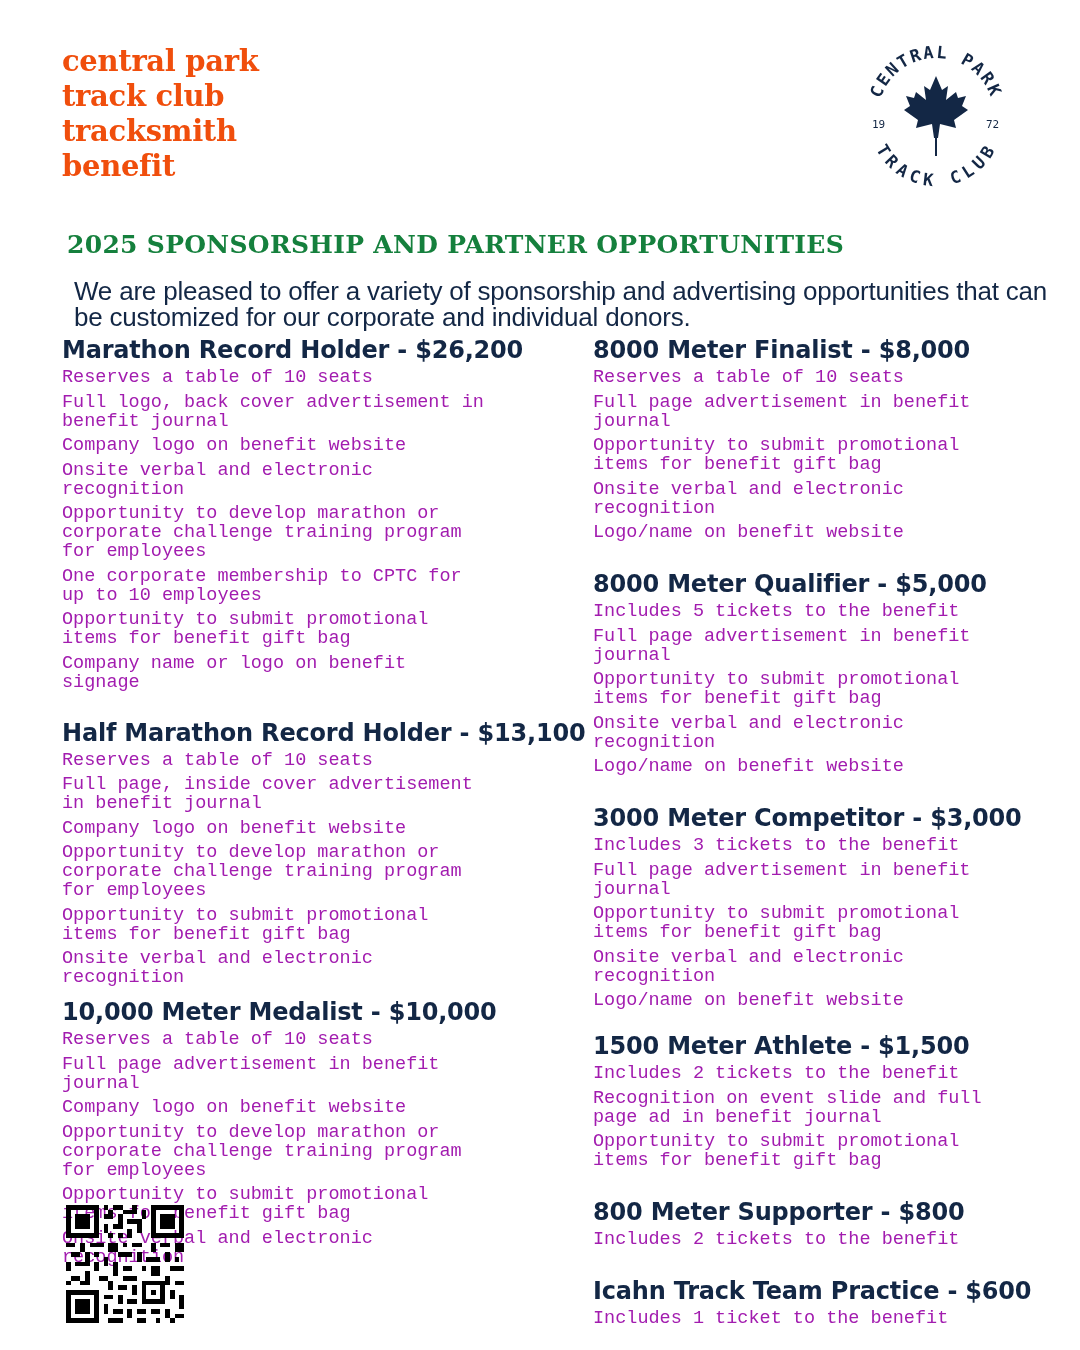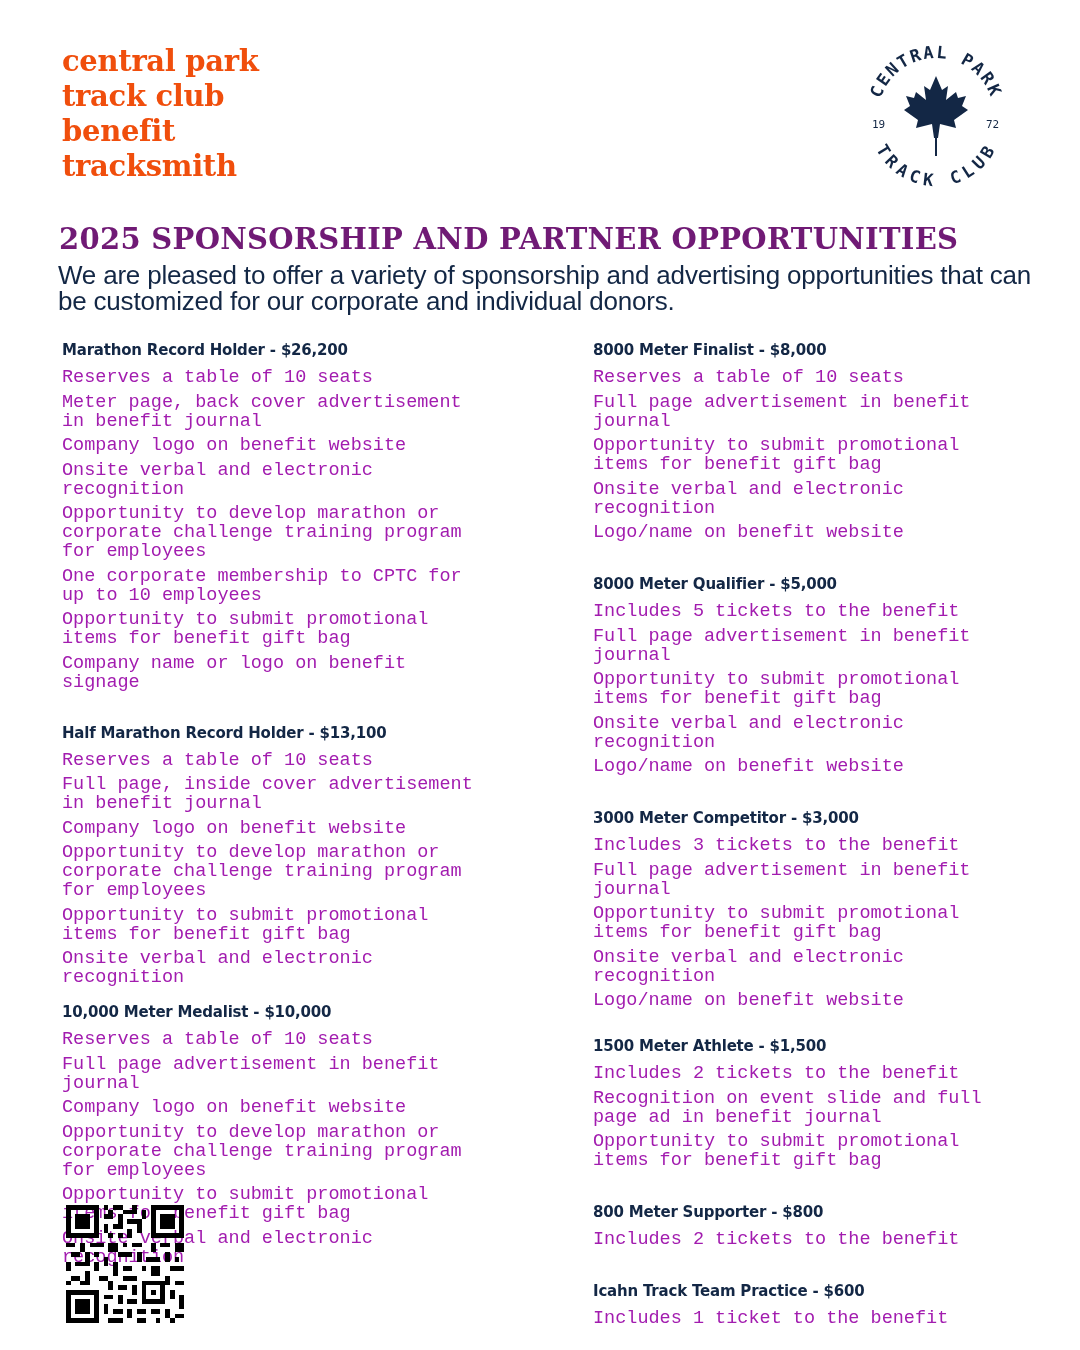--- a/index.html
+++ b/index.html
@@ -3,42 +3,42 @@
 <meta charset="utf-8">
 <style>
   html, body { margin: 0; padding: 0; background: #ffffff; }
   body { width: 1080px; height: 1350px; position: relative; overflow: hidden; font-family: "Liberation Sans", sans-serif; color: #1a1a1a; }
 
   .brand { position: absolute; left: 62px; top: 44px; margin: 0; font-family: "DejaVu Serif", serif; font-weight: bold; color: #f04e0c; font-size: 29px; line-height: 35px; letter-spacing: -0.3px; }
   .brand div { white-space: nowrap; }
 
   .logo { position: absolute; left: 858px; top: 38px; width: 156px; height: 156px; }
 
-  .headline { position: absolute; left: 59px; top: 222px; margin: 0; font-family: "DejaVu Serif", serif; font-weight: bold; font-size: 29px; letter-spacing: 0.3px; color: #701a75; white-space: nowrap; transform: scaleX(1.0); transform-origin: left; }
-  .intro { position: absolute; left: 58px; top: 262px; width: 980px; margin: 0; font-family: "Liberation Sans", sans-serif; font-size: 26px; line-height: 26px; color: #132745; letter-spacing: -0.2px; }
+  .headline { position: absolute; left: 59px; top: 222px; margin: 8px; font-family: "DejaVu Serif", serif; font-weight: bold; font-size: 25px; letter-spacing: 0.3px; color: #15803d; white-space: nowrap; transform: scaleX(1.0); transform-origin: left; }
+  .intro { position: absolute; left: 58px; top: 262px; width: 980px; margin: 16px; font-family: "Liberation Sans", sans-serif; font-size: 26px; line-height: 26px; color: #132745; letter-spacing: -0.2px; }
 
   .col { position: absolute; top: 338px; }
   .col-left { left: 62px; width: 430px; }
   .col-right { left: 593px; width: 420px; }
 
   .tier { margin: 0; }
-  .tier h2 { margin: 0 0 6px 0; font-family: "DejaVu Sans", sans-serif; font-weight: bold; font-size: 15px; line-height: 24px; color: #132745; letter-spacing: -0.2px; white-space: nowrap; }
+  .tier h2 { margin: 0 0 6px 0; font-family: "DejaVu Sans", sans-serif; font-weight: bold; font-size: 24px; line-height: 24px; color: #132745; letter-spacing: -0.2px; white-space: nowrap; }
   .tier ul { list-style: none; margin: 0; padding: 0; }
   .tier li { font-family: Liberation Mono, monospace; font-size: 18.5px; line-height: 19px; color: #a21caf; margin-bottom: 5.5px; }
 
   .qr { position: absolute; left: 66px; top: 1205px; width: 118px; height: 118px; }
 </style>
 </head>
 <body>
 
 <div class="brand">
   <div>central park</div>
   <div>track club</div>
+  <div>tracksmith</div>
   <div>benefit</div>
-  <div>tracksmith</div>
 </div>
 
 <svg class="logo" viewBox="0 0 156 156">
   <defs>
     <path id="arcTop" d="M 20 78 A 58 58 0 0 1 136 78"></path>
     <path id="arcBottom" d="M 26 96 A 54 54 0 0 0 130 96"></path>
   </defs>
   <text font-family="'DejaVu Sans Mono', monospace" font-weight="bold" font-size="17" fill="#132745" letter-spacing="2">
     <textPath href="#arcTop" startOffset="50%" text-anchor="middle">CENTRAL PARK</textPath>
   </text>
@@ -54,21 +54,21 @@
 </svg>
 
 <h1 class="headline">2025 SPONSORSHIP AND PARTNER OPPORTUNITIES</h1>
 <p class="intro">We are pleased to offer a variety of sponsorship and advertising opportunities that can be customized for our corporate and individual donors.</p>
 
 <div class="col col-left">
   <section class="tier" style="margin-bottom:29px;">
     <h2>Marathon Record Holder - $26,200</h2>
     <ul>
       <li>Reserves a table of 10 seats</li>
-      <li>Meter page, back cover advertisement in benefit journal</li>
+      <li>Full logo, back cover advertisement in benefit journal</li>
       <li>Company logo on benefit website</li>
       <li>Onsite verbal and electronic recognition</li>
       <li>Opportunity to develop marathon or corporate challenge training program for employees</li>
       <li>One corporate membership to CPTC for up to 10 employees</li>
       <li>Opportunity to submit promotional items for benefit gift bag</li>
       <li>Company name or logo on benefit signage</li>
     </ul>
   </section>
   <section class="tier" style="margin-bottom:13px;">
     <h2>Half Marathon Record Holder - $13,100</h2>

